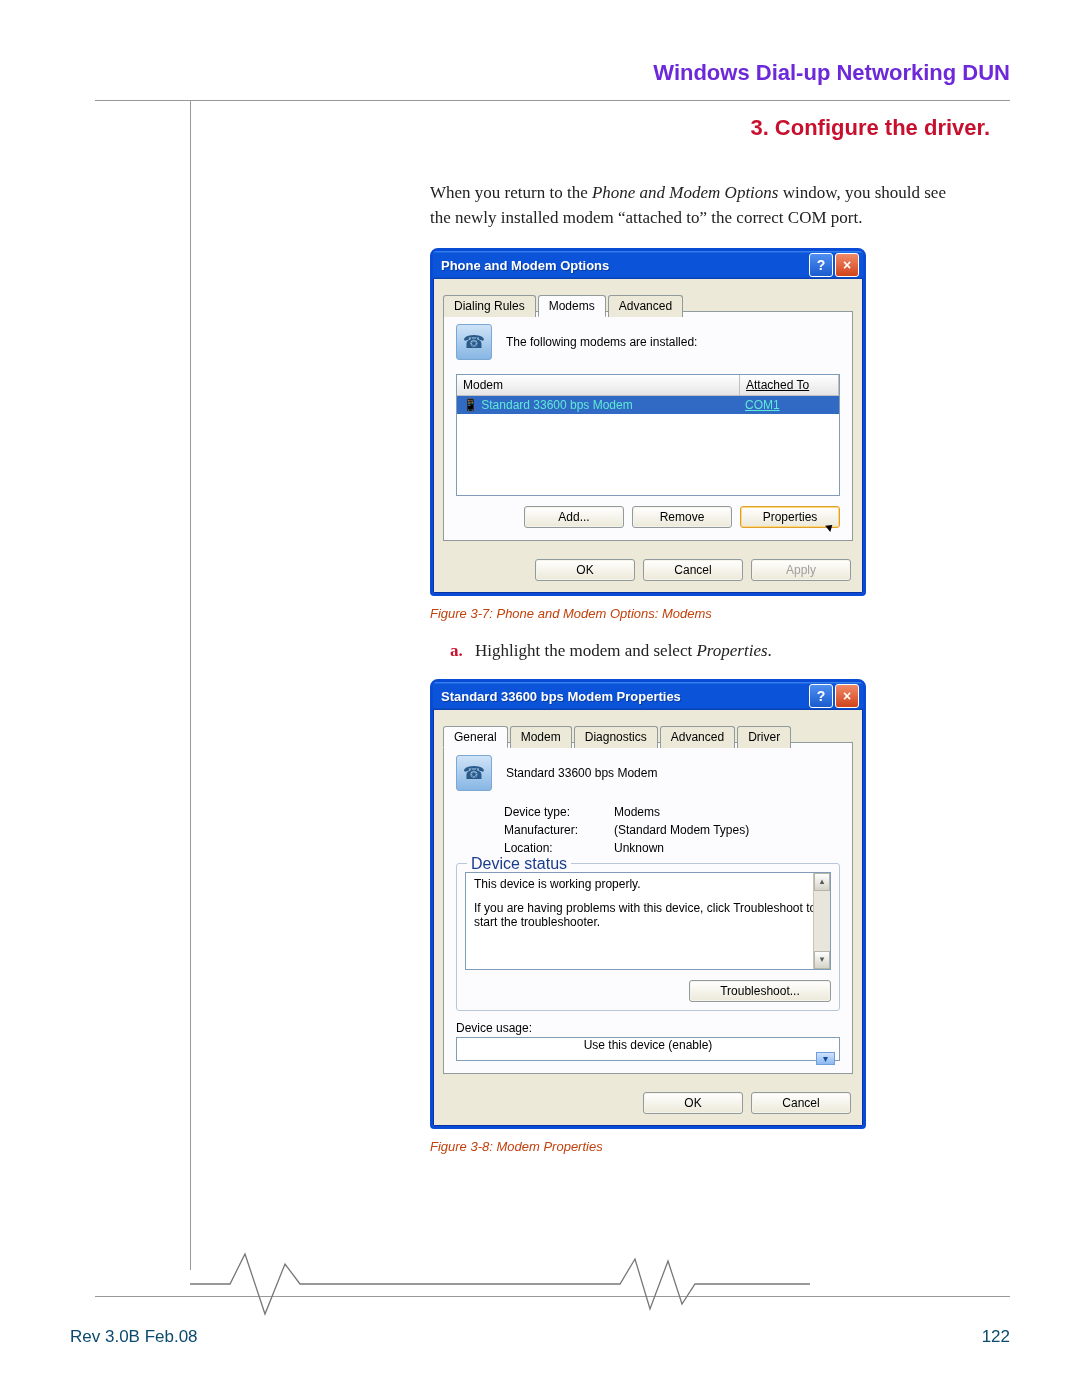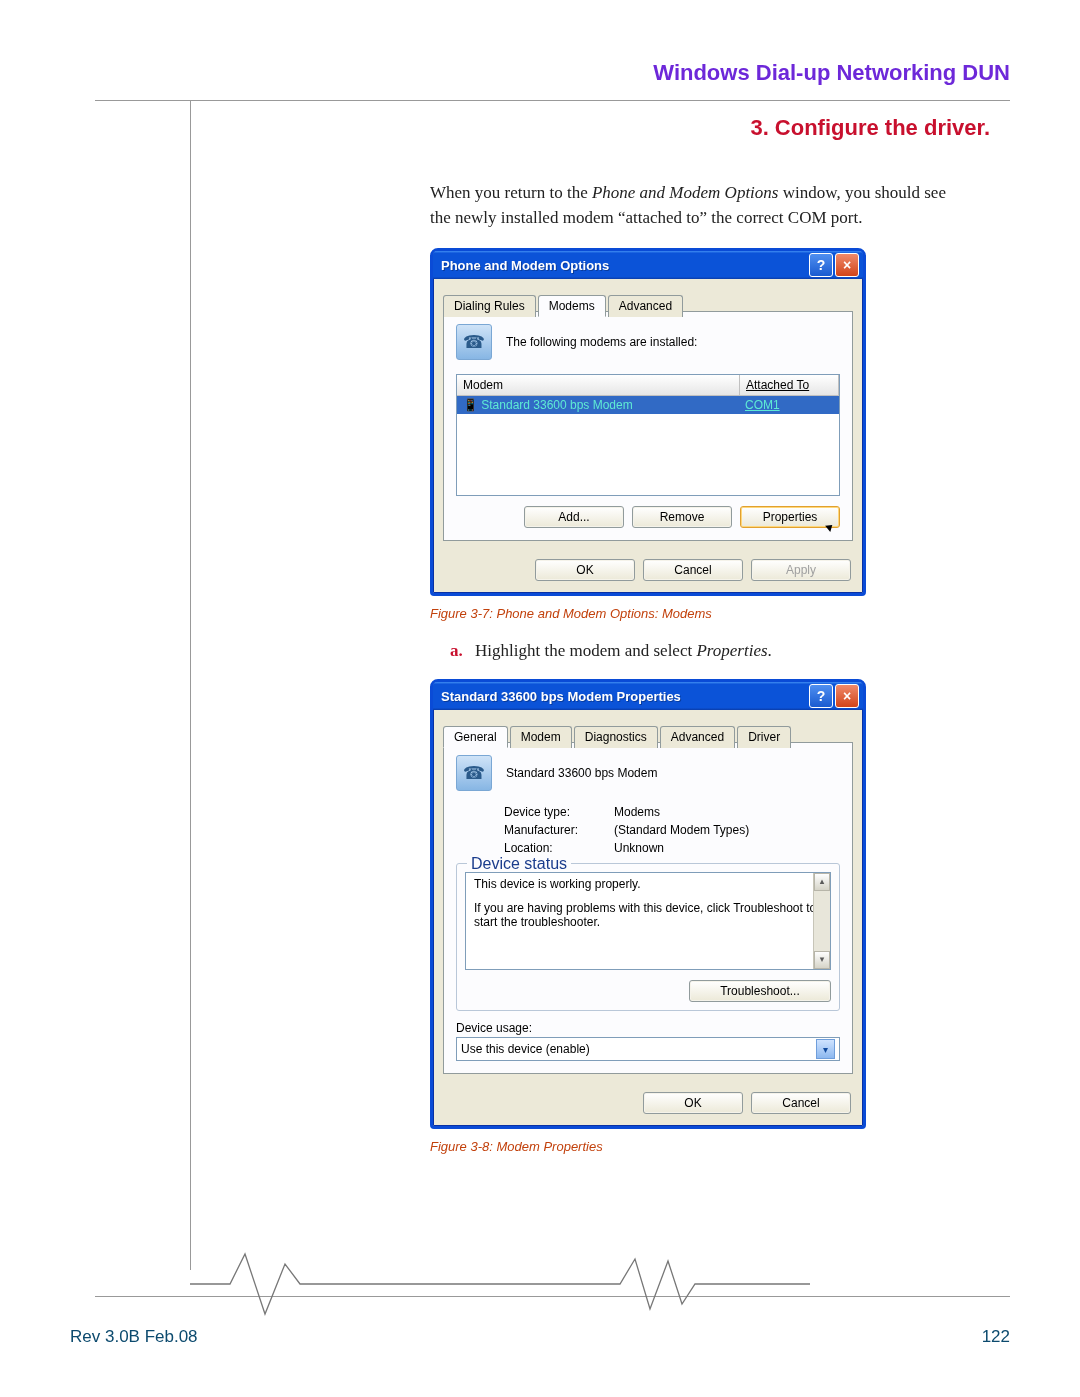--- a/index.html
+++ b/index.html
@@ -227,20 +227,21 @@
   }
   .textarea-ro .scroll .arr.bot{position:absolute;bottom:0;left:0;right:0;}
   .dropdown {
     border: 1px solid #7f9db9;
     background: #fff;
     height: 22px;
     display: flex; align-items: center;
     padding: 0 4px;
     font-size: 12px;
     margin-top: 2px;
+    flex-direction: column;
   }
   .dropdown .dd-arrow {
     width: 17px; height: 18px;
     margin-left: auto;
     background: linear-gradient(#cfe3ff,#8db8ef);
     border: 1px solid #6f9edb;
     display:flex;align-items:center;justify-content:center;
     color:#104a9e;font-size:10px;
   }
   .footer { position:absolute; bottom:50px; left:70px; right:70px; display:flex; justify-content:space-between; font-size:17px; color:#0c4a6e;align-items:center; }

